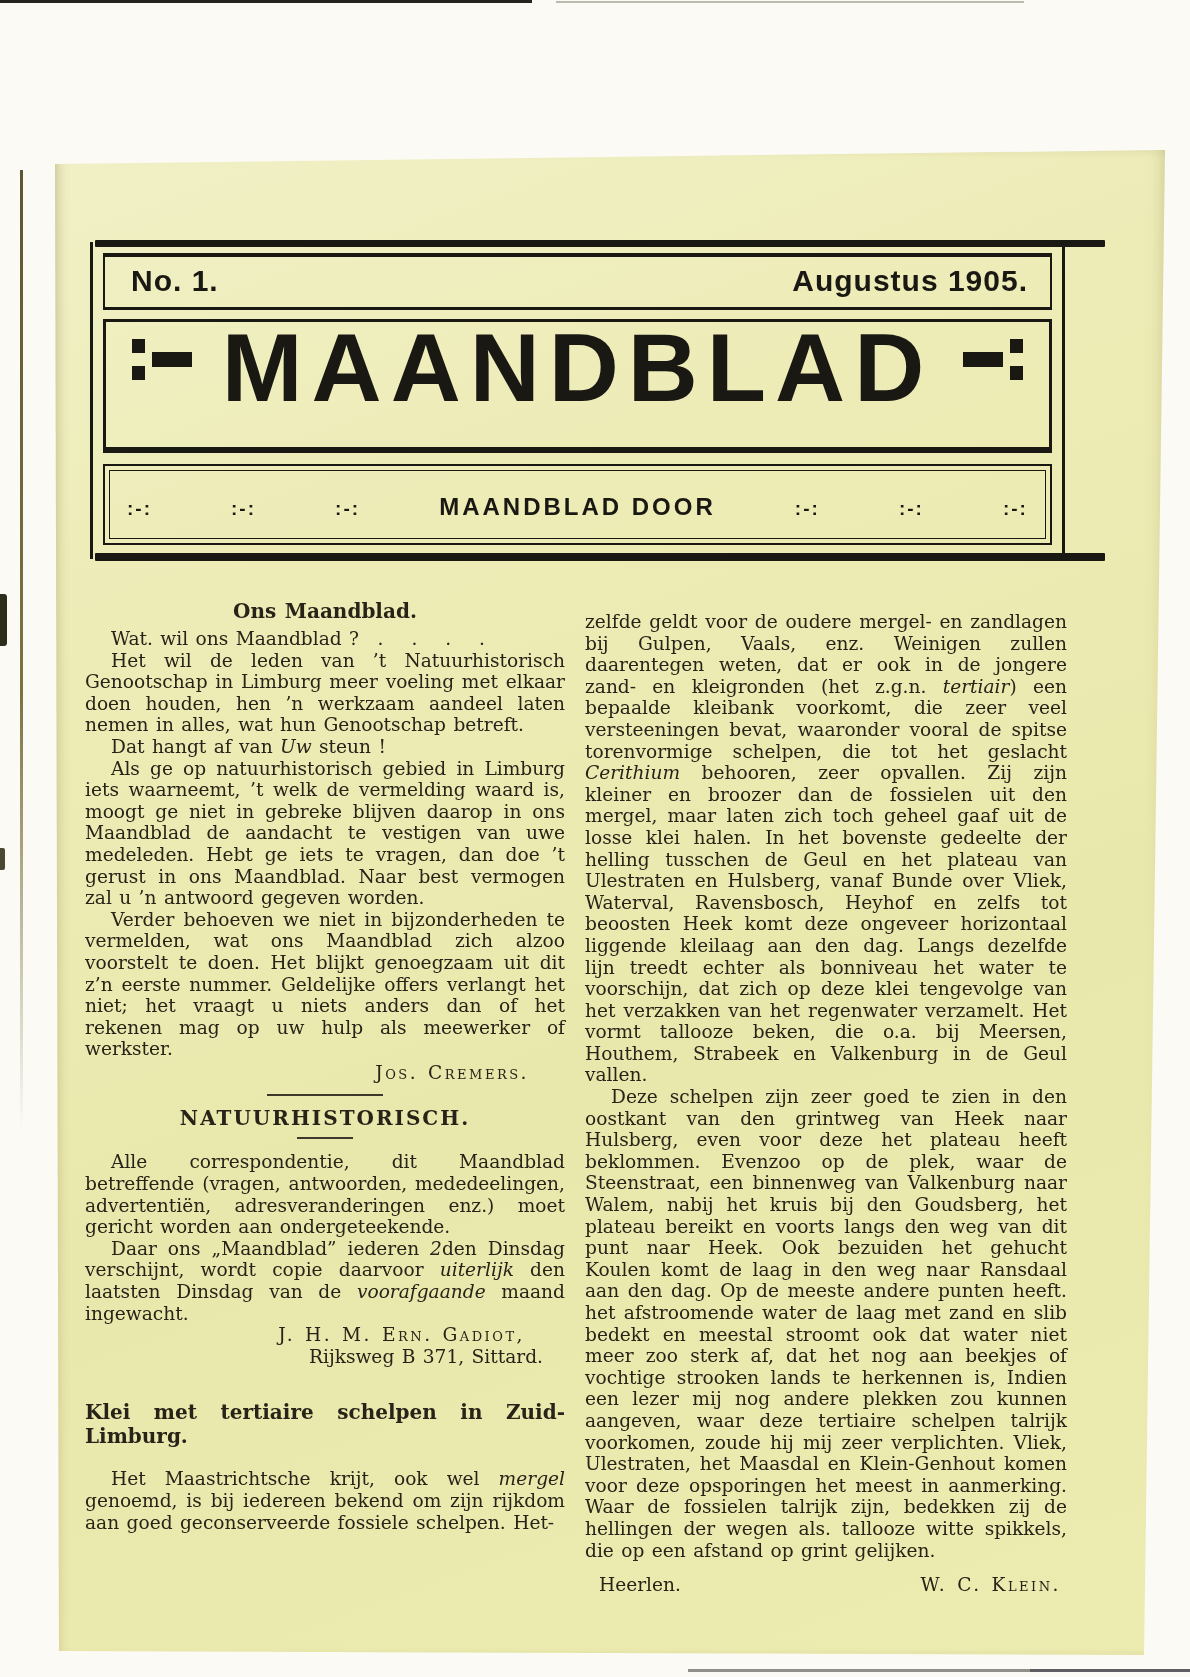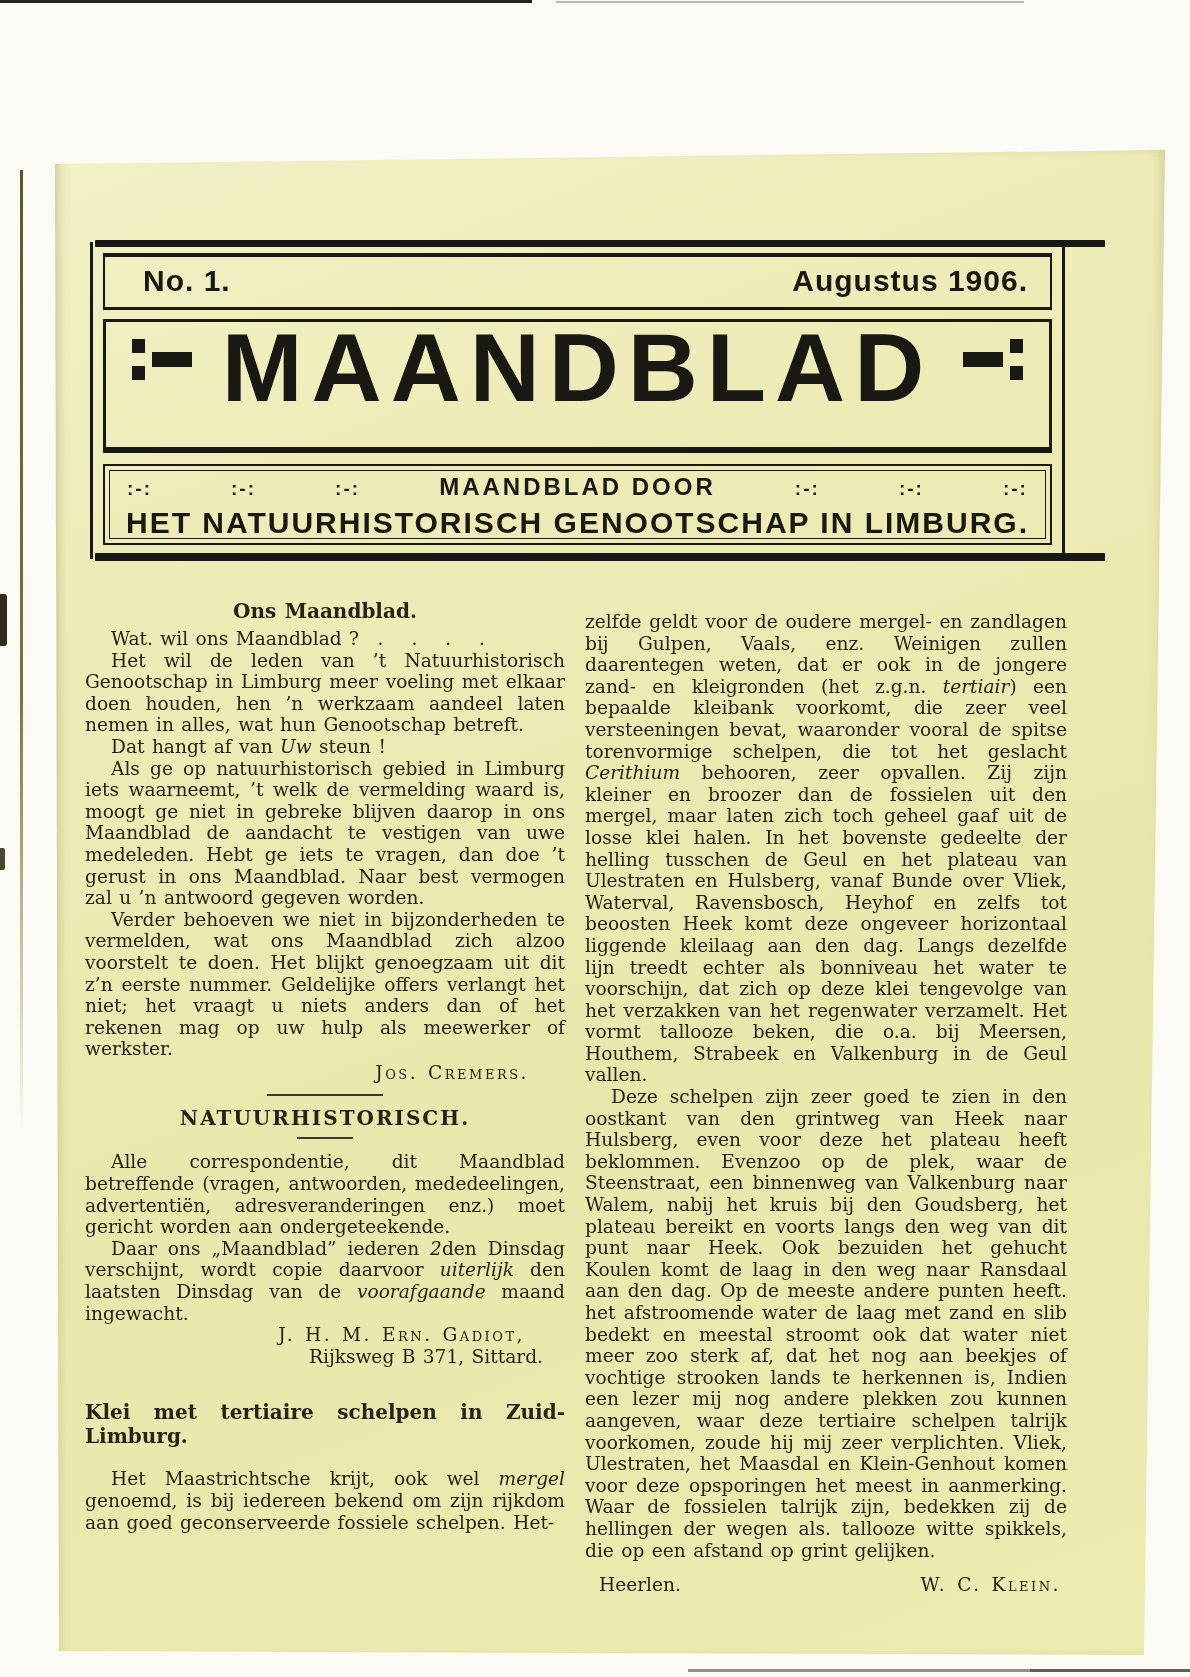--- a/index.html
+++ b/index.html
@@ -30,21 +30,21 @@
   
   .masthead{position:relative;margin:90px 60px 0 40px;width:1010px;color:var(--mast);
     font-family:"Liberation Sans","DejaVu Sans",sans-serif;font-weight:bold}
   .bar{width:1010px;height:7px;background:var(--mast);border-radius:1px}
   .bar.bottom{margin-top:8px;height:8px}
   .frame-vert{position:absolute;top:2px;bottom:2px;width:3px;background:var(--mast)}
   .frame-vert.l{left:-5px}
   .frame-vert.r{left:967px}
   .mast-box{margin-left:8px;width:949px;border:3px solid var(--mast)}
   .issue-box{margin-top:6px;height:57px;display:flex;align-items:center;justify-content:space-between;
-    padding:0 22px 0 38px;font-size:30px;letter-spacing:1px;border-width:2px 2px 3px 2px;
+    padding:0 22px 0 26px;font-size:30px;letter-spacing:1px;border-width:2px 2px 3px 2px;
     box-shadow:inset 0 5px 0 -3px var(--mast)}
   .title-box{margin-top:9px;height:134px;display:flex;align-items:flex-start;justify-content:space-between;
     padding:0 26px;box-shadow:inset 0 -7px 0 -4px var(--mast)}
   .mag-title{font-size:97px;letter-spacing:9px;line-height:1;transform:translateY(-3px);white-space:nowrap}
   .orn{display:flex;align-items:center;gap:7px;transform:translateY(17px)}
   .orn.rev{flex-direction:row-reverse}
   .orn .dots{display:flex;flex-direction:column;gap:13px}
   .orn .dots i{display:block;width:13px;height:14px;background:var(--mast)}
   .orn .dash{width:40px;height:15px;background:var(--mast)}
   .publisher-box{margin-top:11px;height:81px;border-width:2px;outline:1px solid var(--mast);outline-offset:-7px;
@@ -88,21 +88,21 @@
 
   <div class="sheet">
 
     <div class="masthead">
       <div class="bar top"></div>
       <div class="frame-vert l"></div>
       <div class="frame-vert r"></div>
 
       <div class="mast-box issue-box">
         <span>No. 1.</span>
-        <span>Augustus 1906.</span>
+        <span>Augustus 1905.</span>
       </div>
 
       <div class="mast-box title-box">
         <span class="orn">
           <span class="dots">
               <i></i>
               <i></i>
             </span>
           <span class="dash"></span>
         </span>
@@ -119,21 +119,20 @@
       <div class="mast-box publisher-box">
         <div class="pub-line1">
           <span class="pub-mark">:-:</span>
           <span class="pub-mark">:-:</span>
           <span class="pub-mark">:-:</span>
           <span class="pub-label">MAANDBLAD DOOR</span>
           <span class="pub-mark">:-:</span>
           <span class="pub-mark">:-:</span>
           <span class="pub-mark">:-:</span>
         </div>
-        <div class="pub-line2">HET NATUURHISTORISCH GENOOTSCHAP IN LIMBURG.</div>
       </div>
 
       <div class="bar bottom"></div>
     </div>
 
     <div class="columns">
 
       <div class="col left">
         <h2 class="art-head">Ons Maandblad.</h2>
         <p>Wat. wil ons Maandblad ?  .   .   .   .</p>

